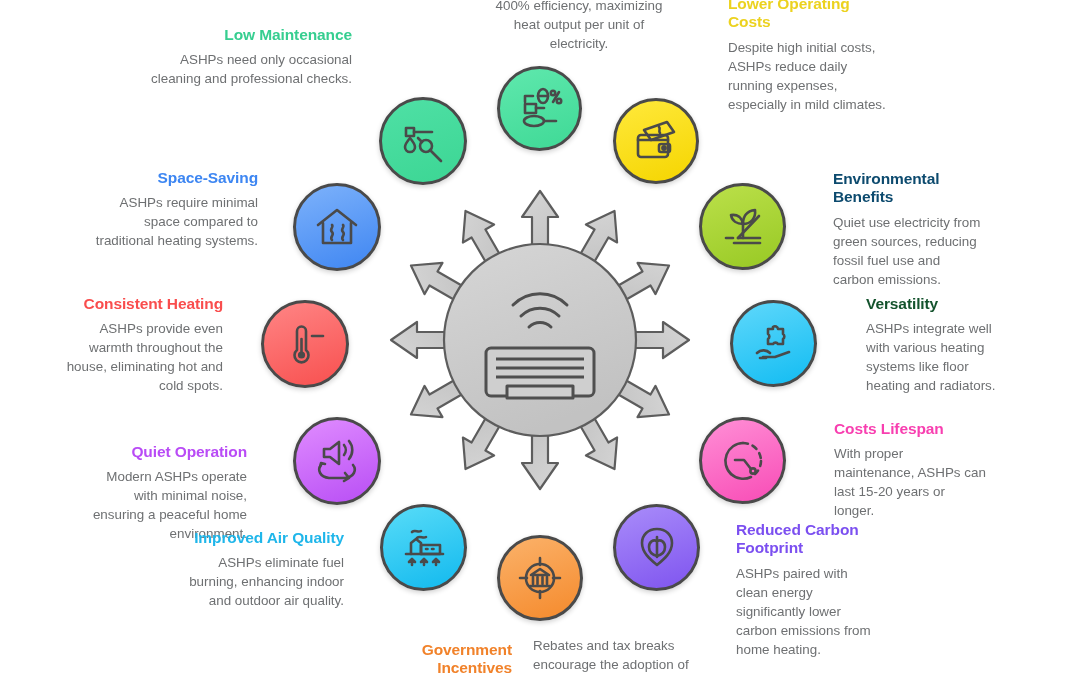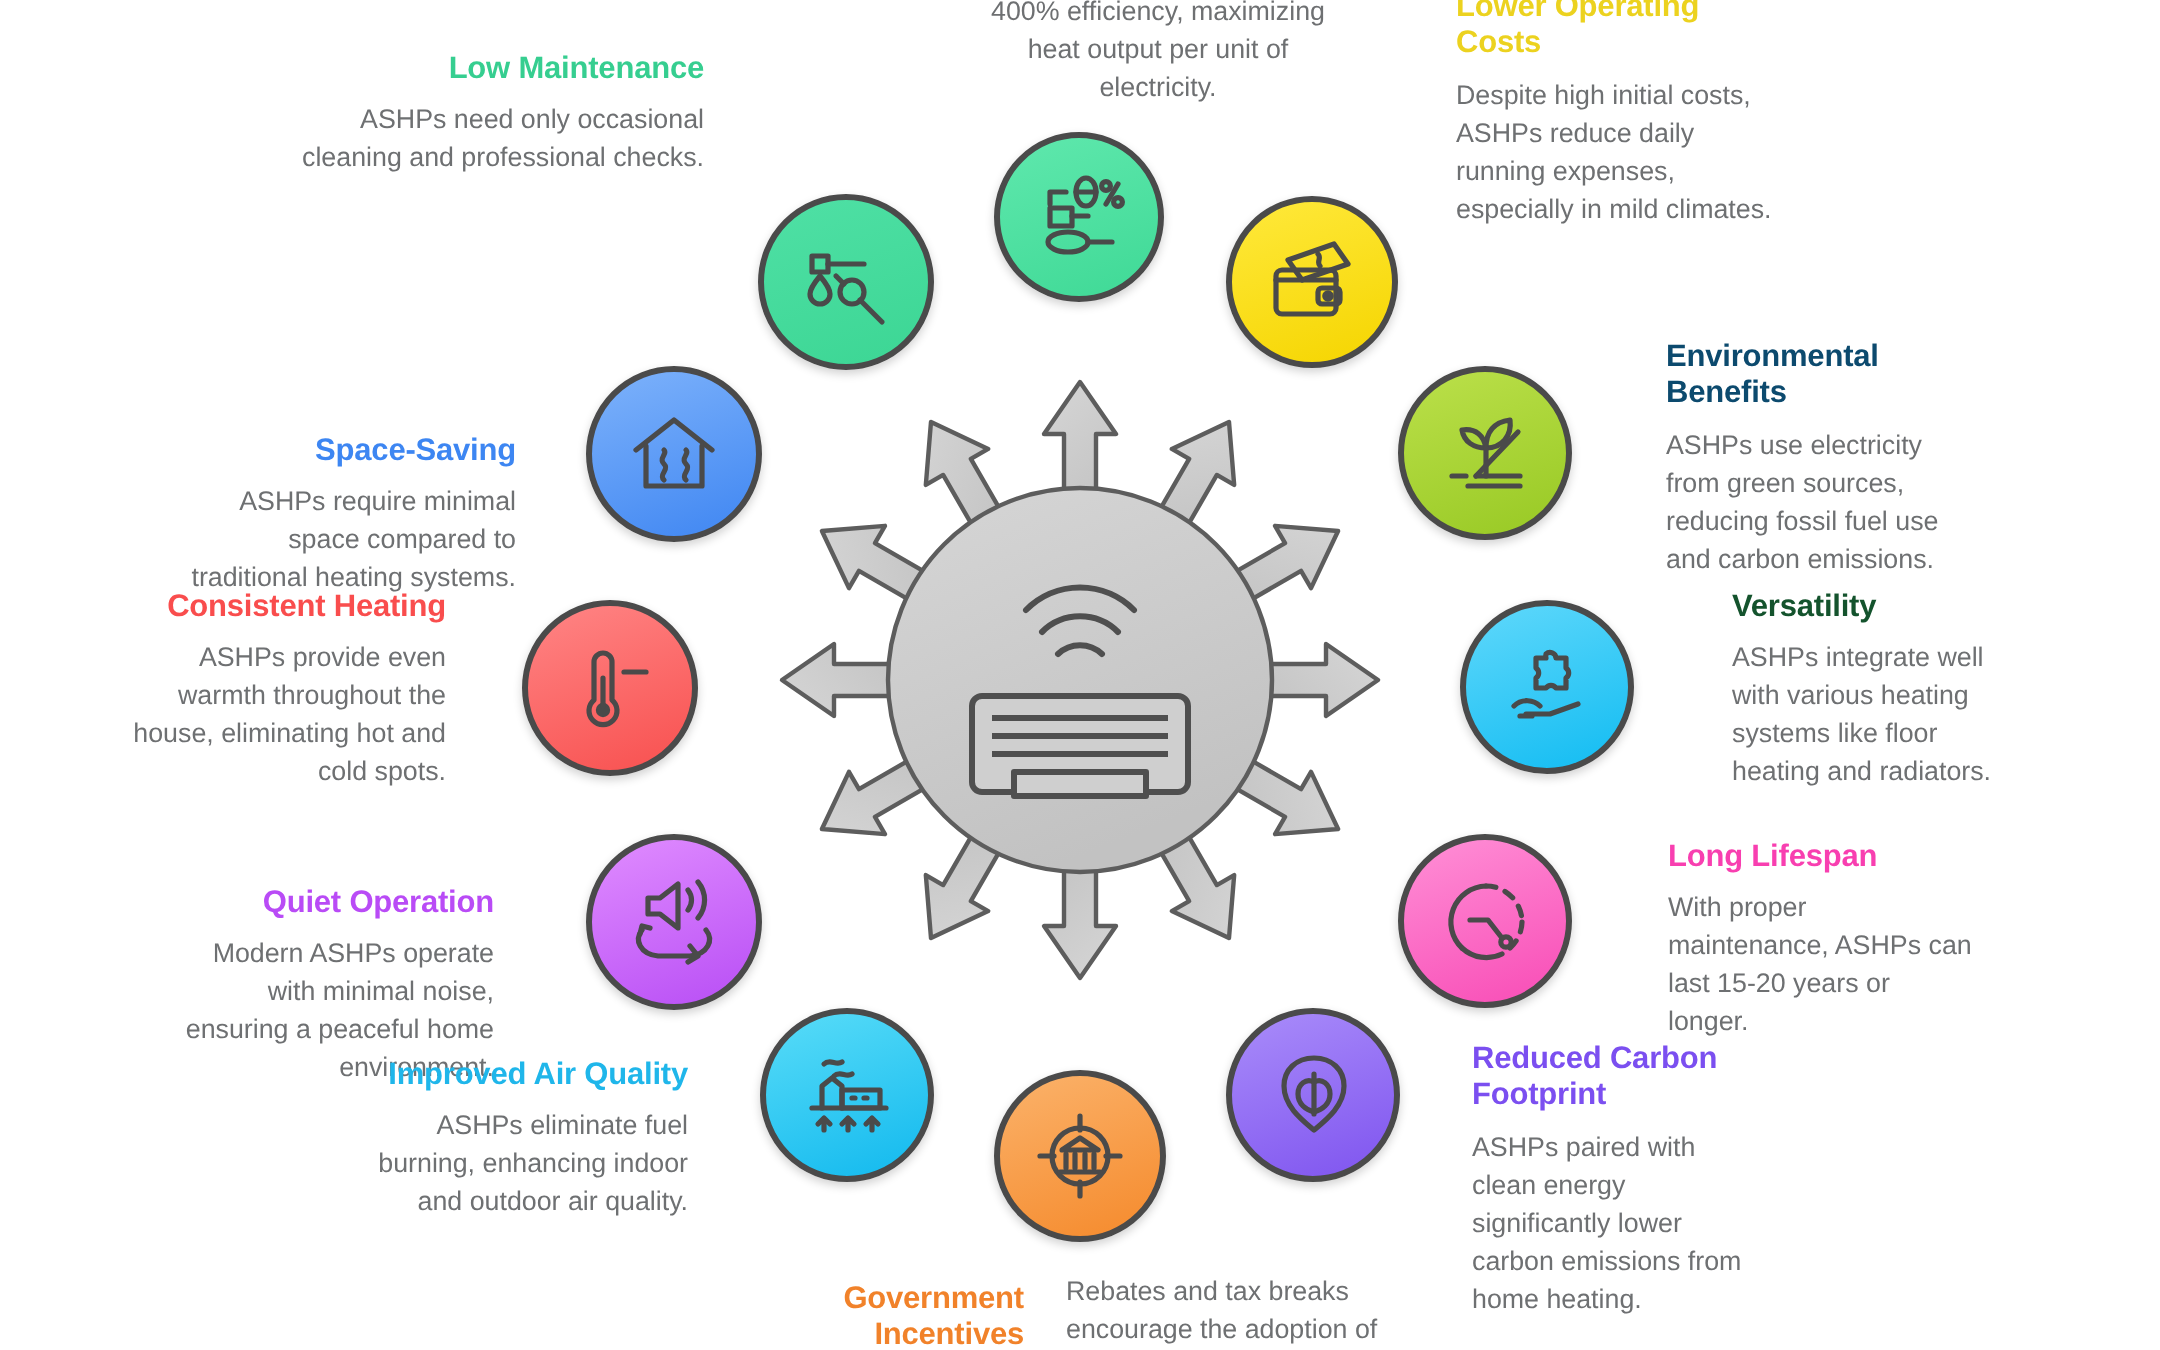--- a/index.html
+++ b/index.html
@@ -248,40 +248,40 @@
     <p>Despite high initial costs, ASHPs reduce daily running expenses, especially in mild climates.</p>
   </div>
 
   <div class="block ta-right" style="left:150px;top:26px;width:202px;">
     <h3 style="color:#36ce90;">Low Maintenance</h3>
     <p>ASHPs need only occasional cleaning and professional checks.</p>
   </div>
 
   <div class="block ta-left" style="left:833px;top:160px;width:150px;">
     <h3 style="color:#0c4a6e;margin-top:10px;">Environmental Benefits</h3>
-    <p>ASHPs use electricity from green sources, reducing fossil fuel use and carbon emissions.</p>
+    <p>Quiet use electricity from green sources, reducing fossil fuel use and carbon emissions.</p>
   </div>
 
   <div class="block ta-right" style="left:90px;top:169px;width:168px;">
-    <h3 style="color:#3d86f2;margin-top:48px;">Space-Saving</h3>
+    <h3 style="color:#3d86f2;">Space-Saving</h3>
     <p>ASHPs require minimal space compared to traditional heating systems.</p>
   </div>
 
   <div class="block ta-left" style="left:866px;top:295px;width:146px;">
     <h3 style="color:#14532d;">Versatility</h3>
     <p>ASHPs integrate well with various heating systems like floor heating and radiators.</p>
   </div>
 
   <div class="block ta-right" style="left:60px;top:295px;width:163px;">
     <h3 style="color:#f94d4d;">Consistent Heating</h3>
     <p>ASHPs provide even warmth throughout the house, eliminating hot and cold spots.</p>
   </div>
 
   <div class="block ta-left" style="left:834px;top:420px;width:152px;">
-    <h3 style="color:#f83fb0;">Long Lifespan</h3>
+    <h3 style="color:#f83fb0;">Costs Lifespan</h3>
     <p>With proper maintenance, ASHPs can last 15-20 years or longer.</p>
   </div>
 
   <div class="block ta-right" style="left:88px;top:412px;width:159px;margin-top:31px;">
     <h3 style="color:#b94bf6;">Quiet Operation</h3>
     <p>Modern ASHPs operate with minimal noise, ensuring a peaceful home environment.</p>
   </div>
 
   <div class="block ta-left" style="left:736px;top:521px;width:145px;">
     <h3 style="color:#7b4ff0;">Reduced Carbon Footprint</h3>

